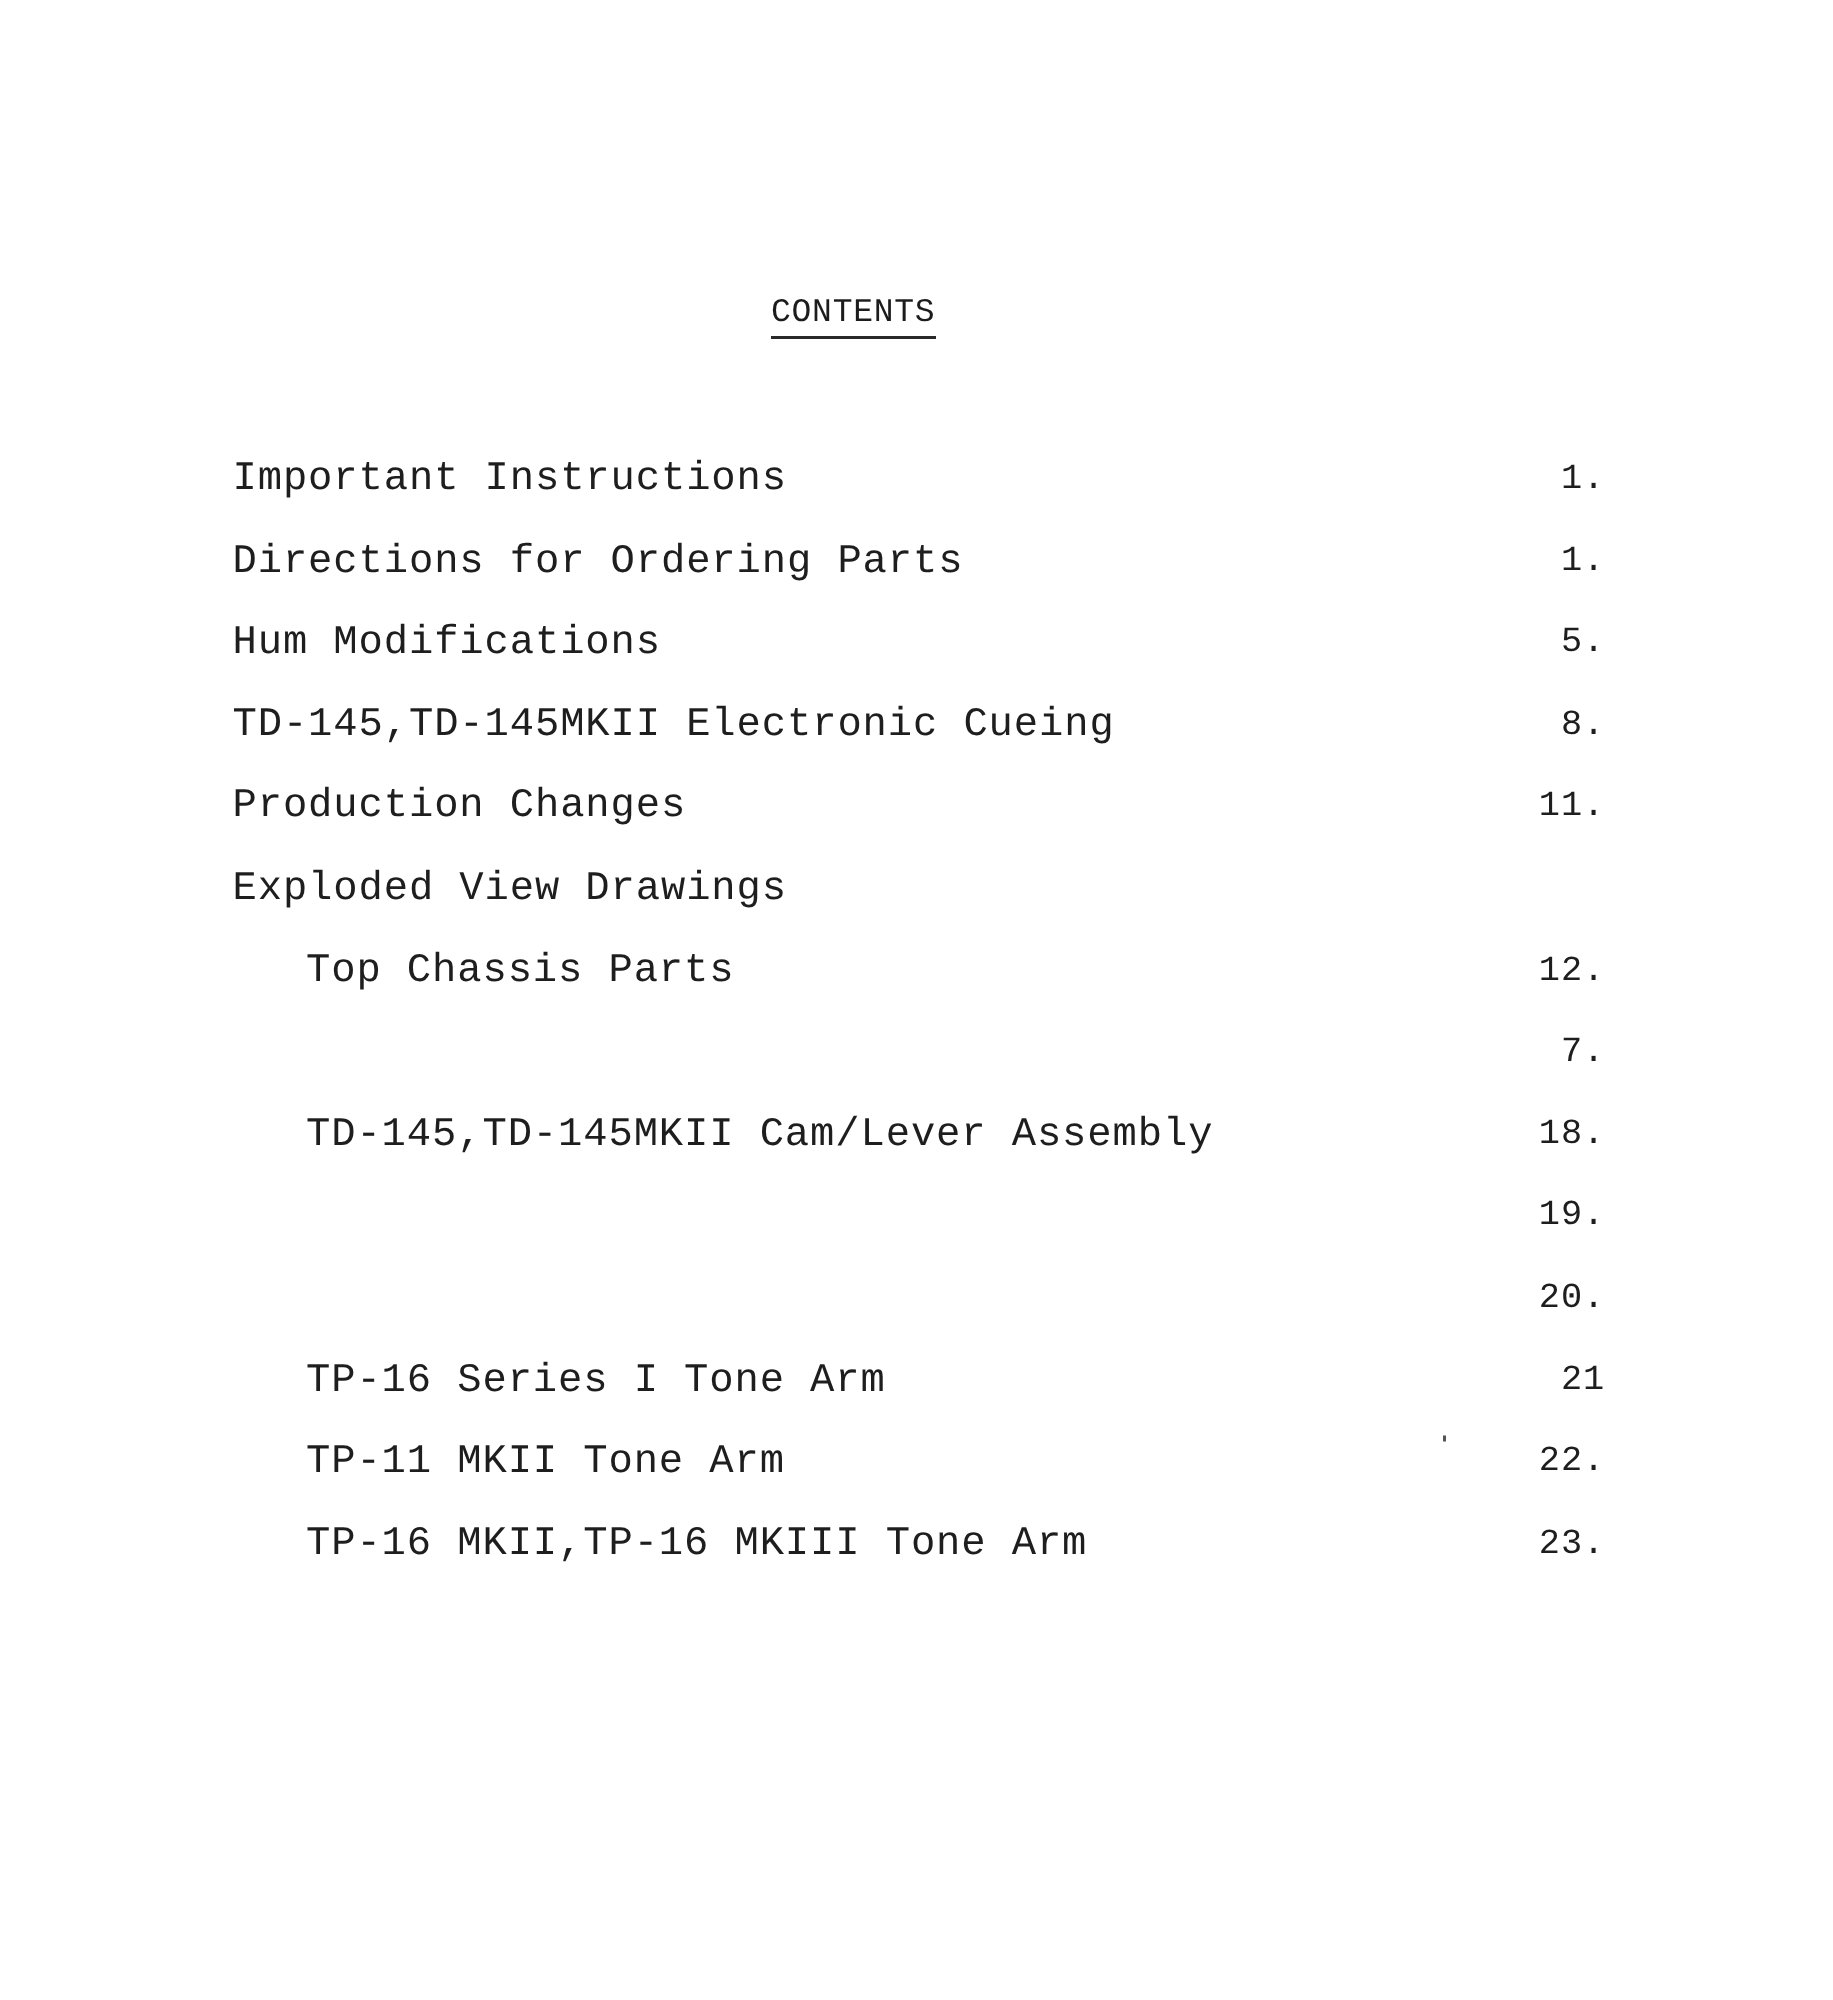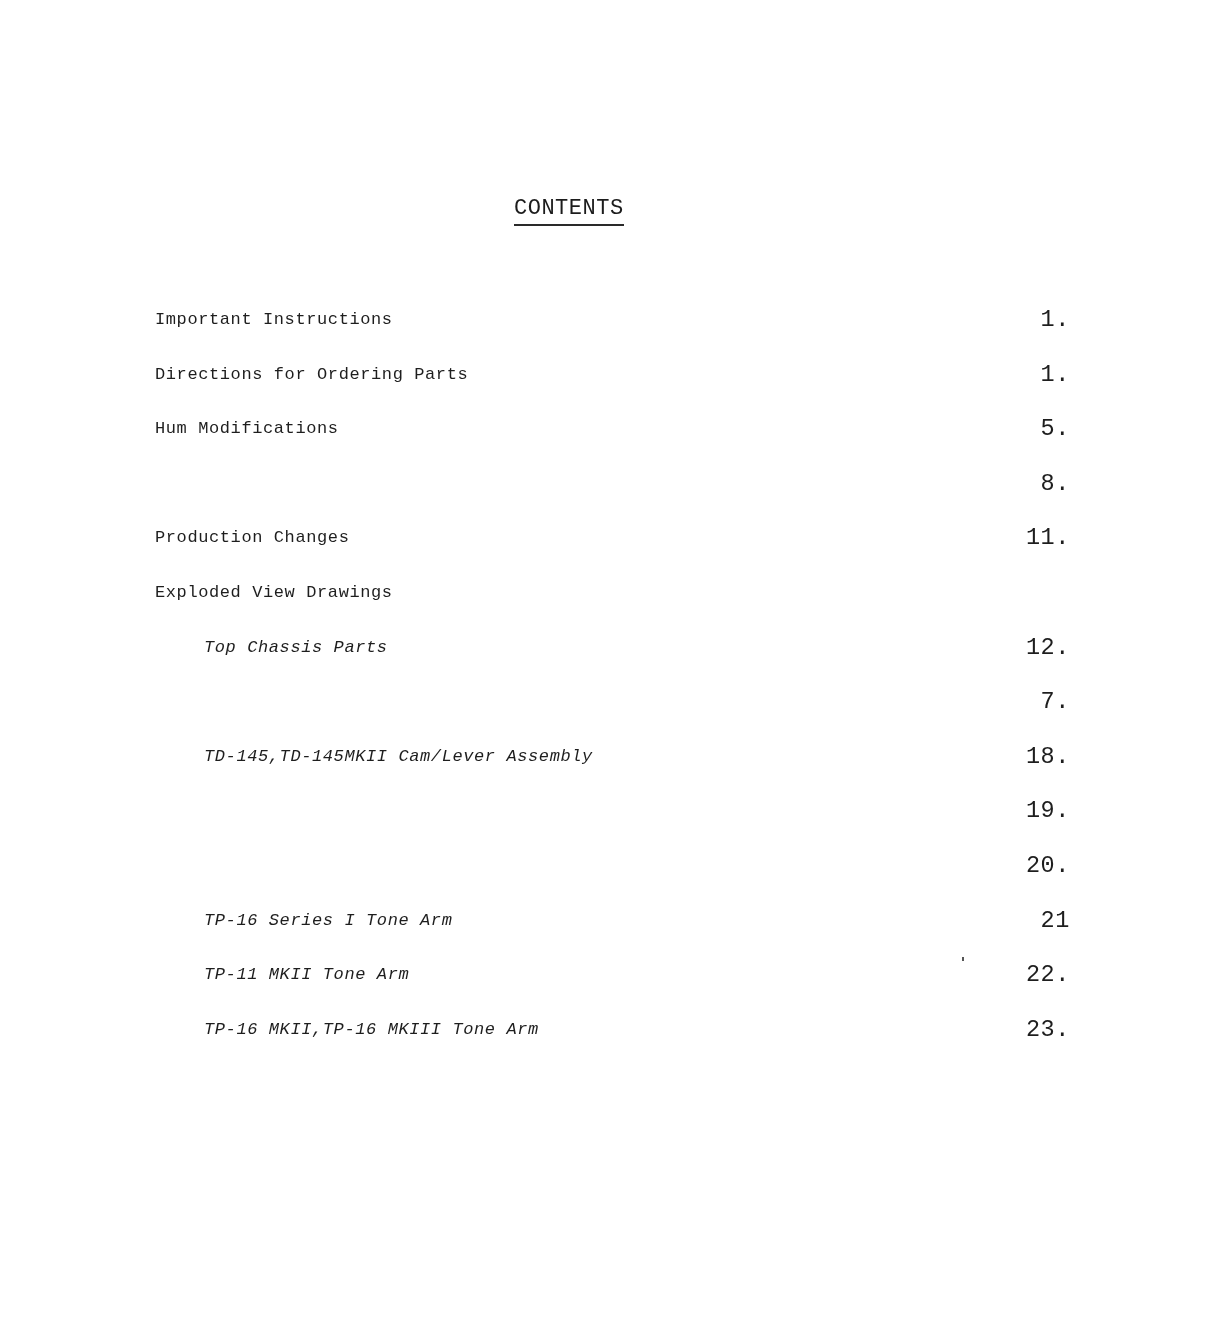--- a/index.html
+++ b/index.html
@@ -41,29 +41,28 @@
       width: 1222px;
     }
     .toc-row {
       position: relative;
       height: 54.6px;
     }
     .toc-label {
       position: absolute;
       left: 155px;
       top: 0;
-      font-size: 17px;
+      font-size: 27px;
       line-height: 34px;
       letter-spacing: 0.6px;
       white-space: pre;
       color: #1e1e1e;
     }
     .toc-row.indent .toc-label {
       left: 204px;
-      font-style: italic;
     }
     .toc-page {
       position: absolute;
       right: 152px;
       top: 0;
       font-size: 23.5px;
       line-height: 34px;
       letter-spacing: 0.6px;
       text-align: right;
       color: #1e1e1e;
@@ -91,20 +90,21 @@
     </div>
     <div class="toc-row">
       <span class="toc-label">Directions for Ordering Parts</span>
       <span class="toc-page">1.</span>
     </div>
     <div class="toc-row">
       <span class="toc-label">Hum Modifications</span>
       <span class="toc-page">5.</span>
     </div>
     <div class="toc-row">
+      <span class="toc-label">TD-145,TD-145MKII Electronic Cueing</span>
       <span class="toc-page">8.</span>
     </div>
     <div class="toc-row">
       <span class="toc-label">Production Changes</span>
       <span class="toc-page">11.</span>
     </div>
     <div class="toc-row">
       <span class="toc-label">Exploded View Drawings</span>
       <span class="toc-page"></span>
     </div>

